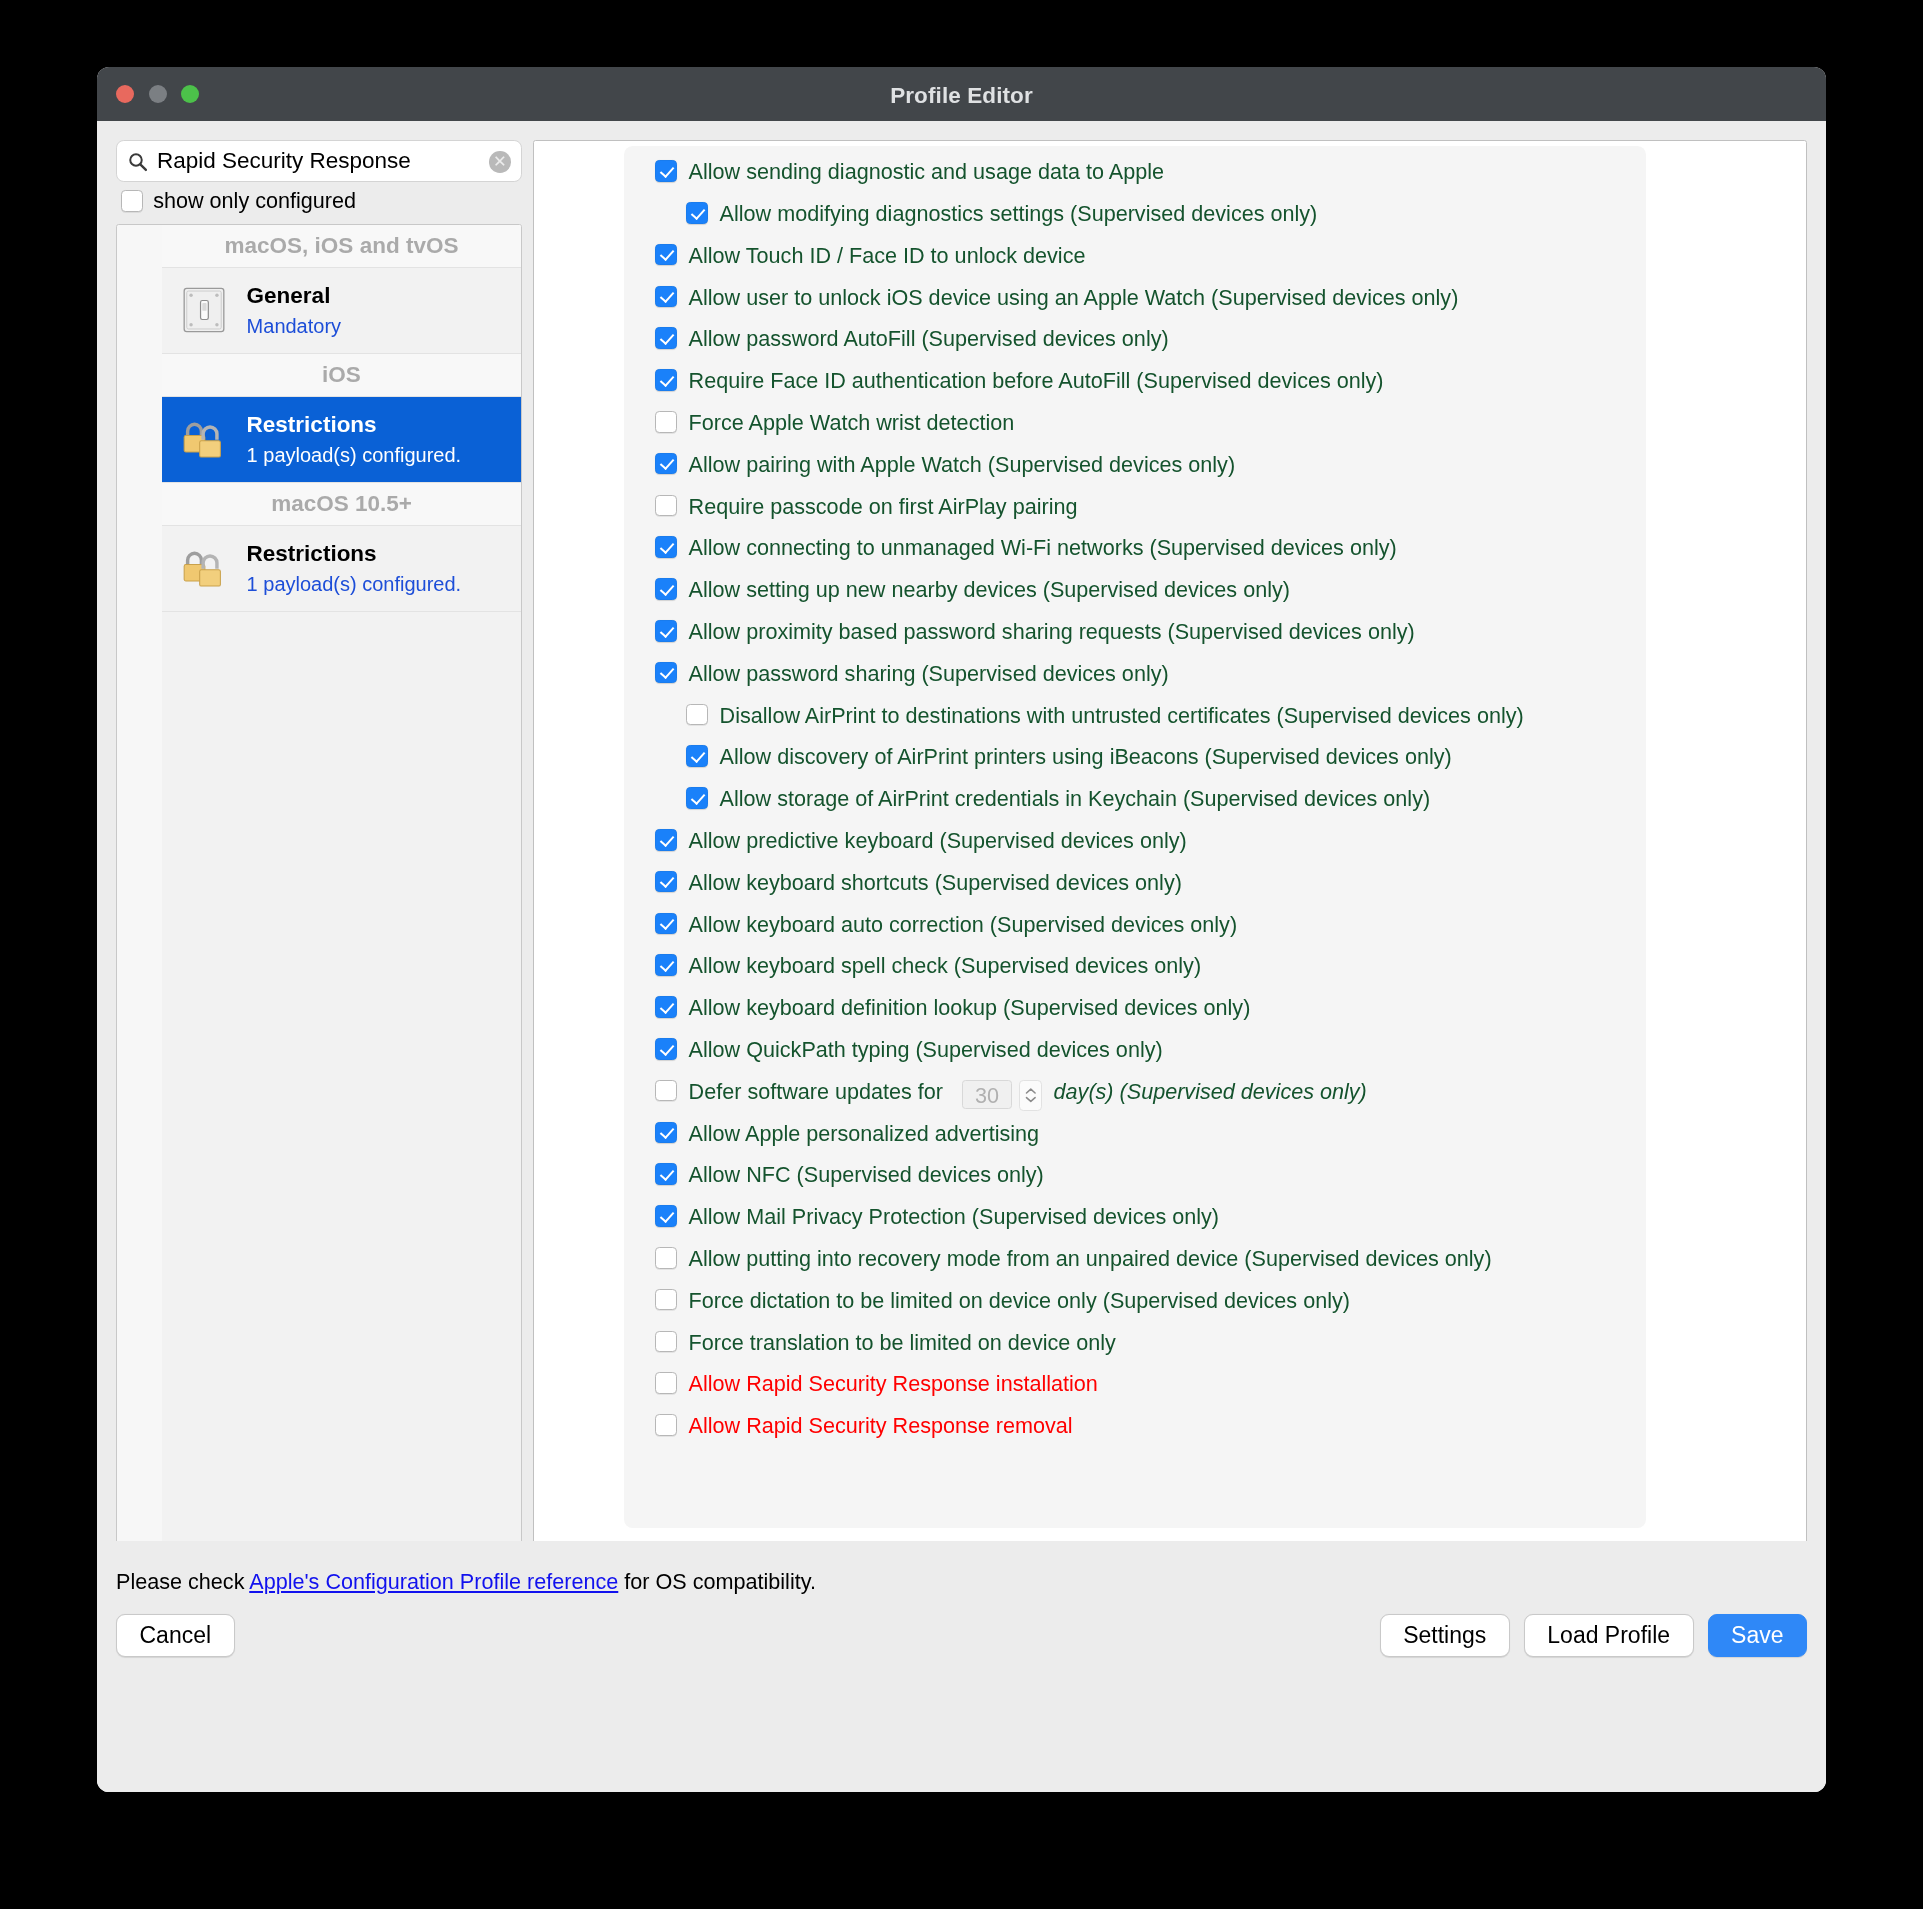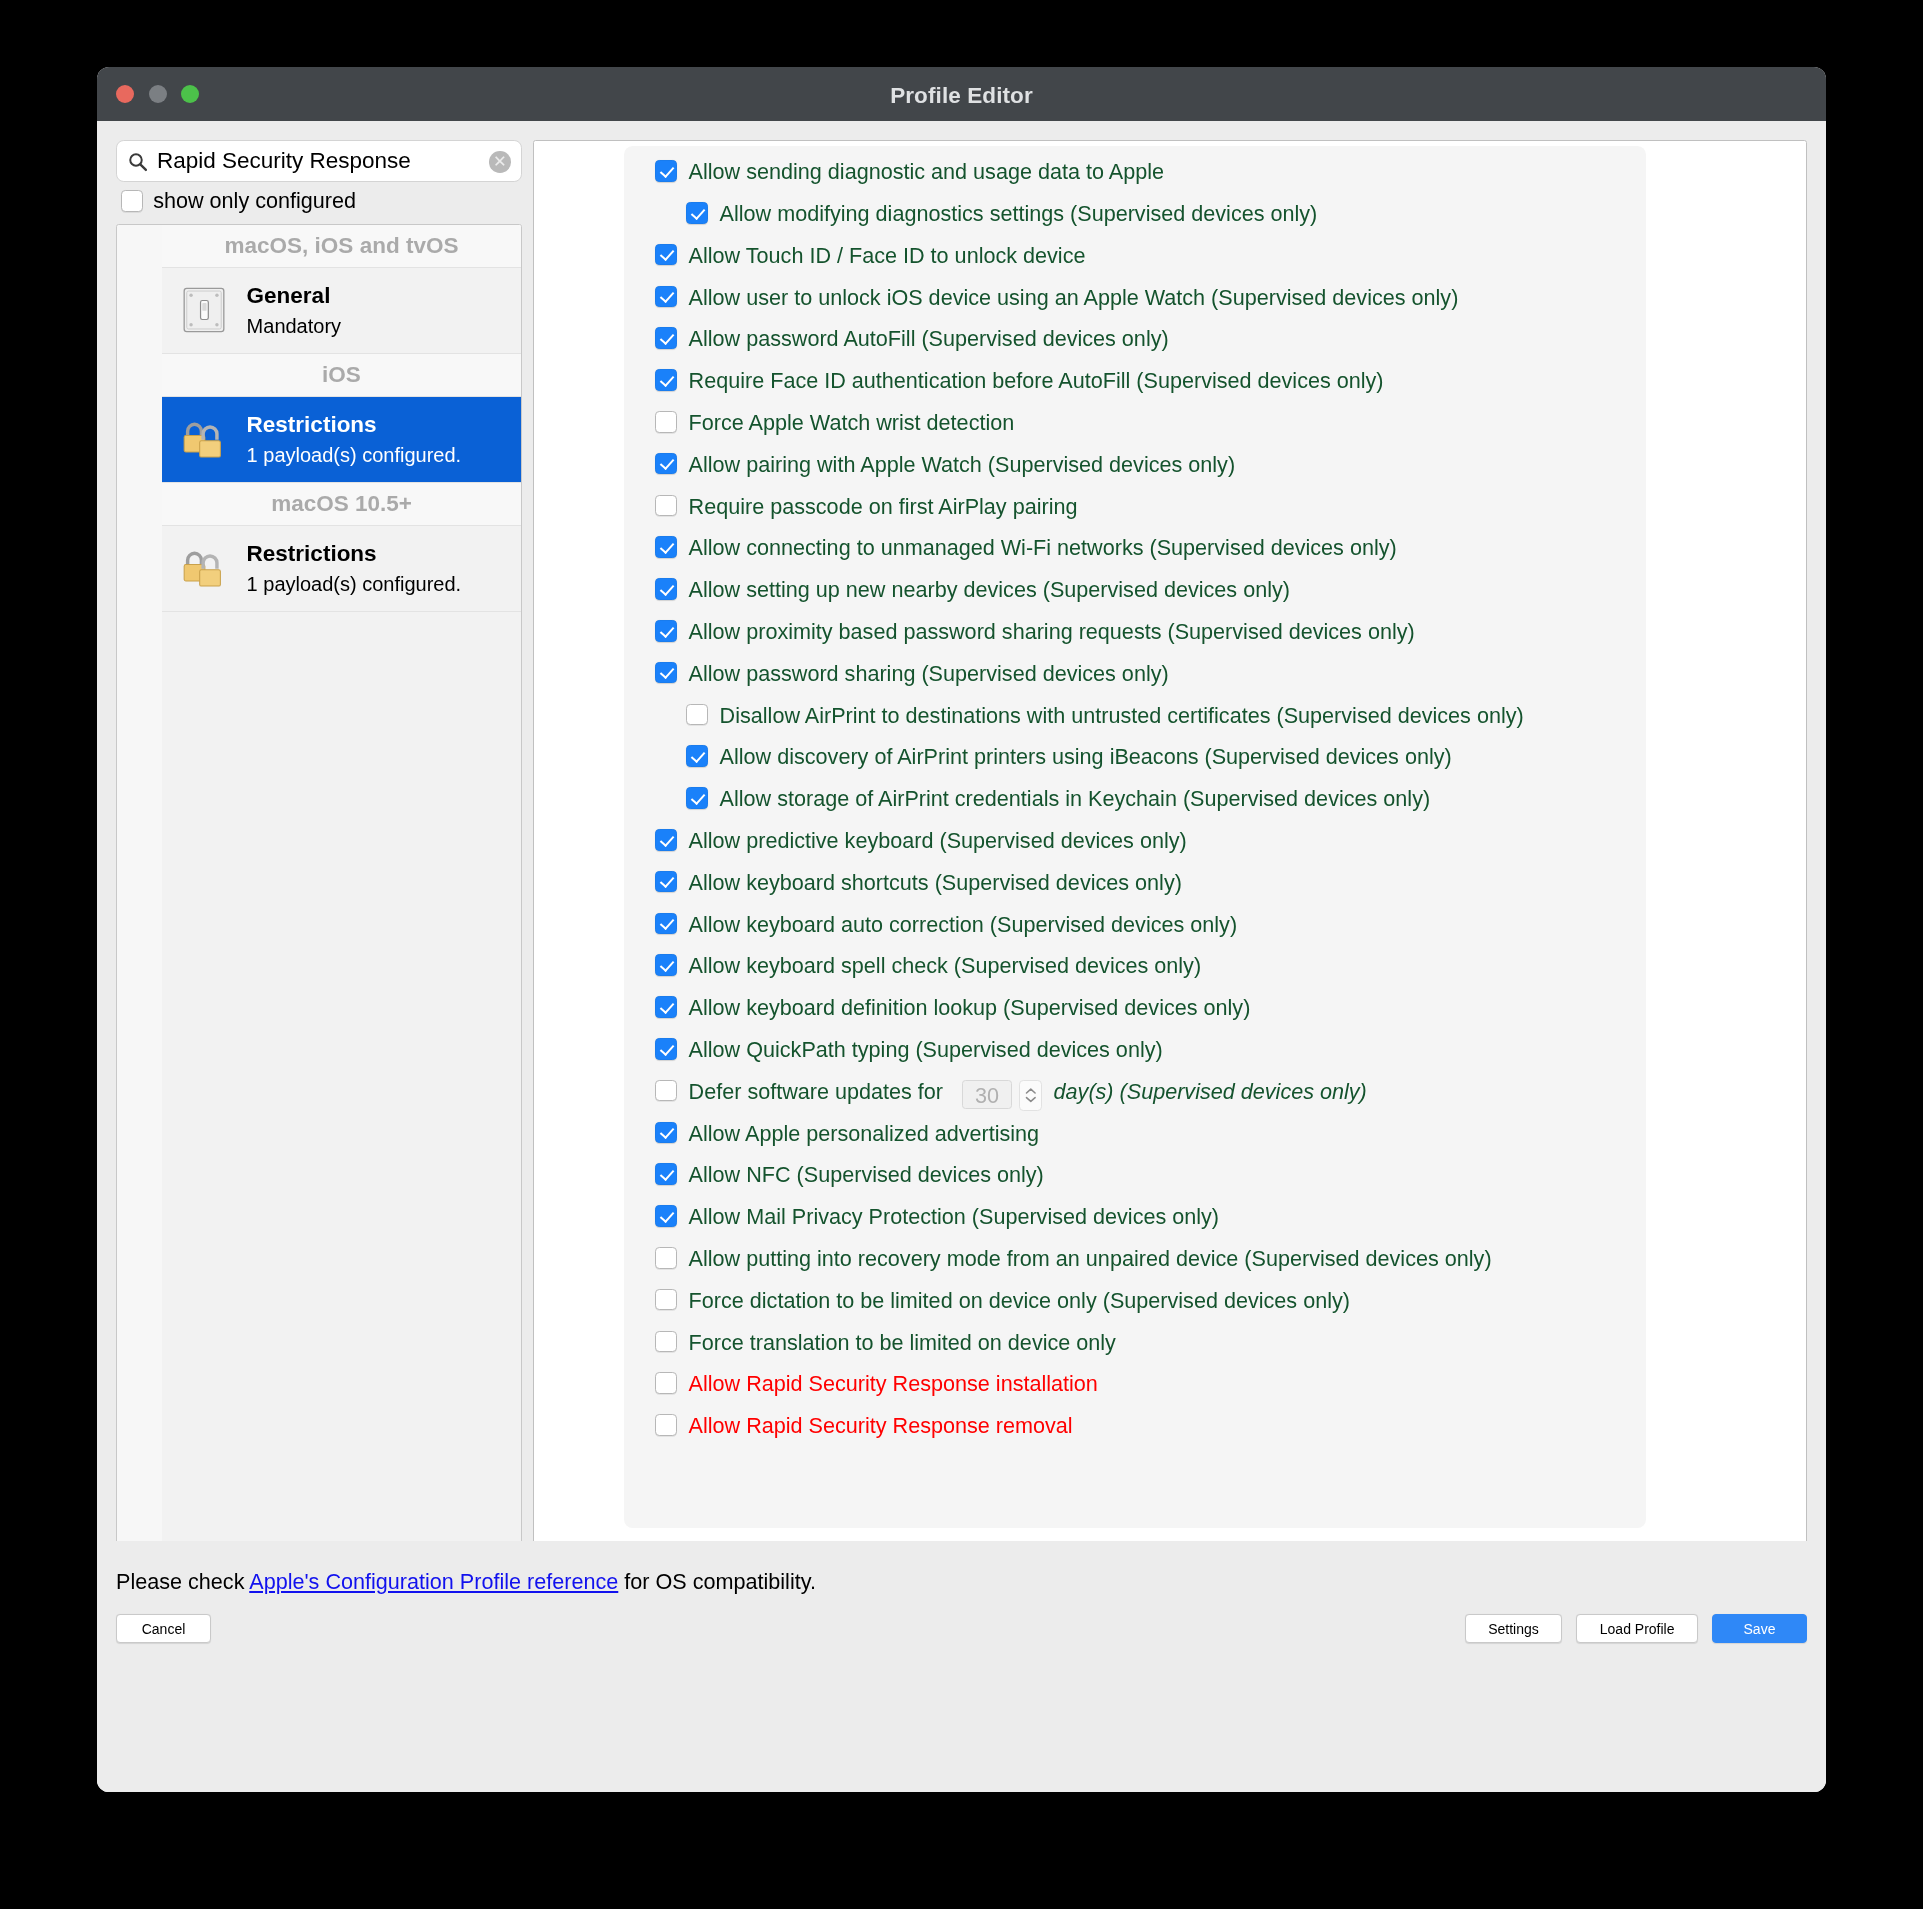--- a/index.html
+++ b/index.html
@@ -202,21 +202,21 @@
   }
   .payload-text { display: flex; flex-direction: column; justify-content: flex-end; }
   .payload-title {
     font-size: 22.5px;
     font-weight: bold;
     color: #000;
     line-height: 1.2;
   }
   .payload-sub {
     font-size: 20px;
-    color: #000000;
+    color: #1d4ed8;
     margin-top: 5.2px;
     line-height: 1.2;
   }
   .payload-row.selected .payload-title,
   .payload-row.selected .payload-sub { color: #ffffff; }
   .sidebar-filler { background: #f2f2f2; height: 100%; }
 
   
   #main {
     position: absolute;
@@ -311,28 +311,28 @@
     top: 73px;
   }
   #right-btns {
     position: absolute;
     right: 19px;
     top: 73px;
     display: flex;
     gap: 14px;
   }
   .btn {
-    height: 29px;
+    height: 43px;
     min-width: 95px;
     padding: 0 22.5px;
-    border-radius: 4px;
+    border-radius: 9px;
     border: 0.9px solid #c9c9c9;
     background: #ffffff;
     font-family: "Liberation Sans", sans-serif;
-    font-size: 14px;
+    font-size: 23px;
     color: #000;
     box-shadow: 0 0.9px 0.9px rgba(0,0,0,0.10);
     cursor: default;
     box-sizing: border-box;
   }
   .btn.primary {
     background: #2f88f7;
     border-color: #2f88f7;
     color: #ffffff;
   }

